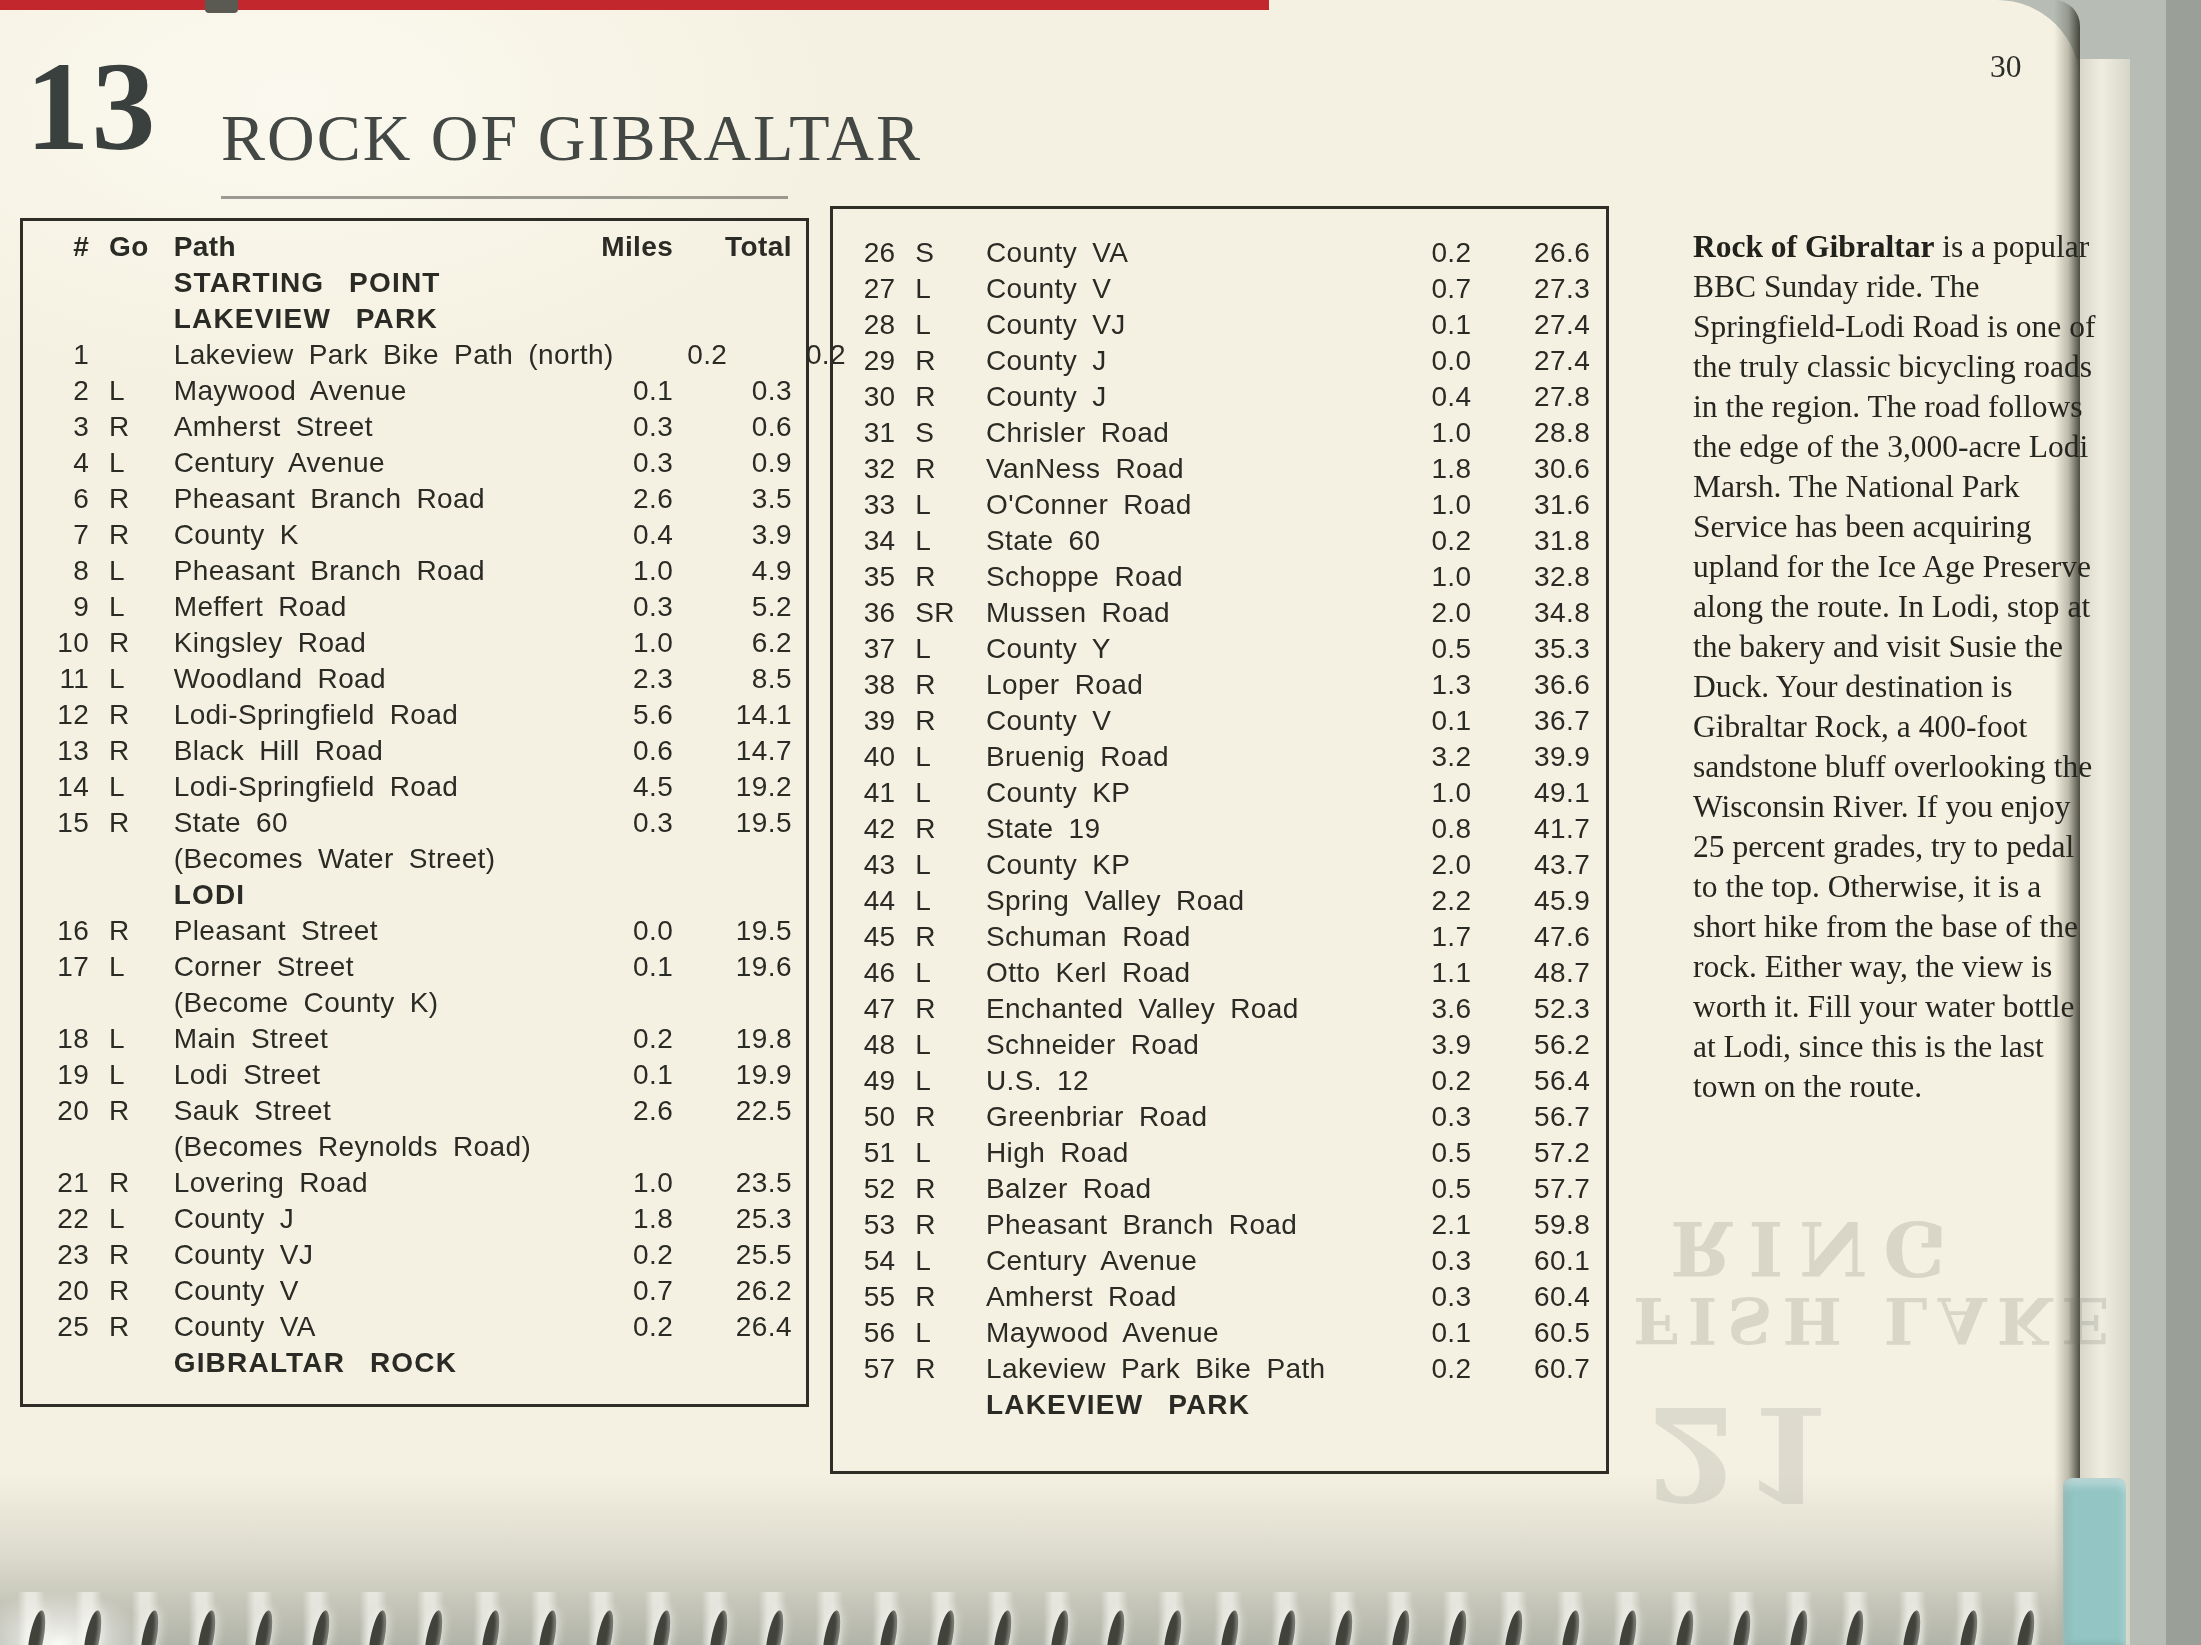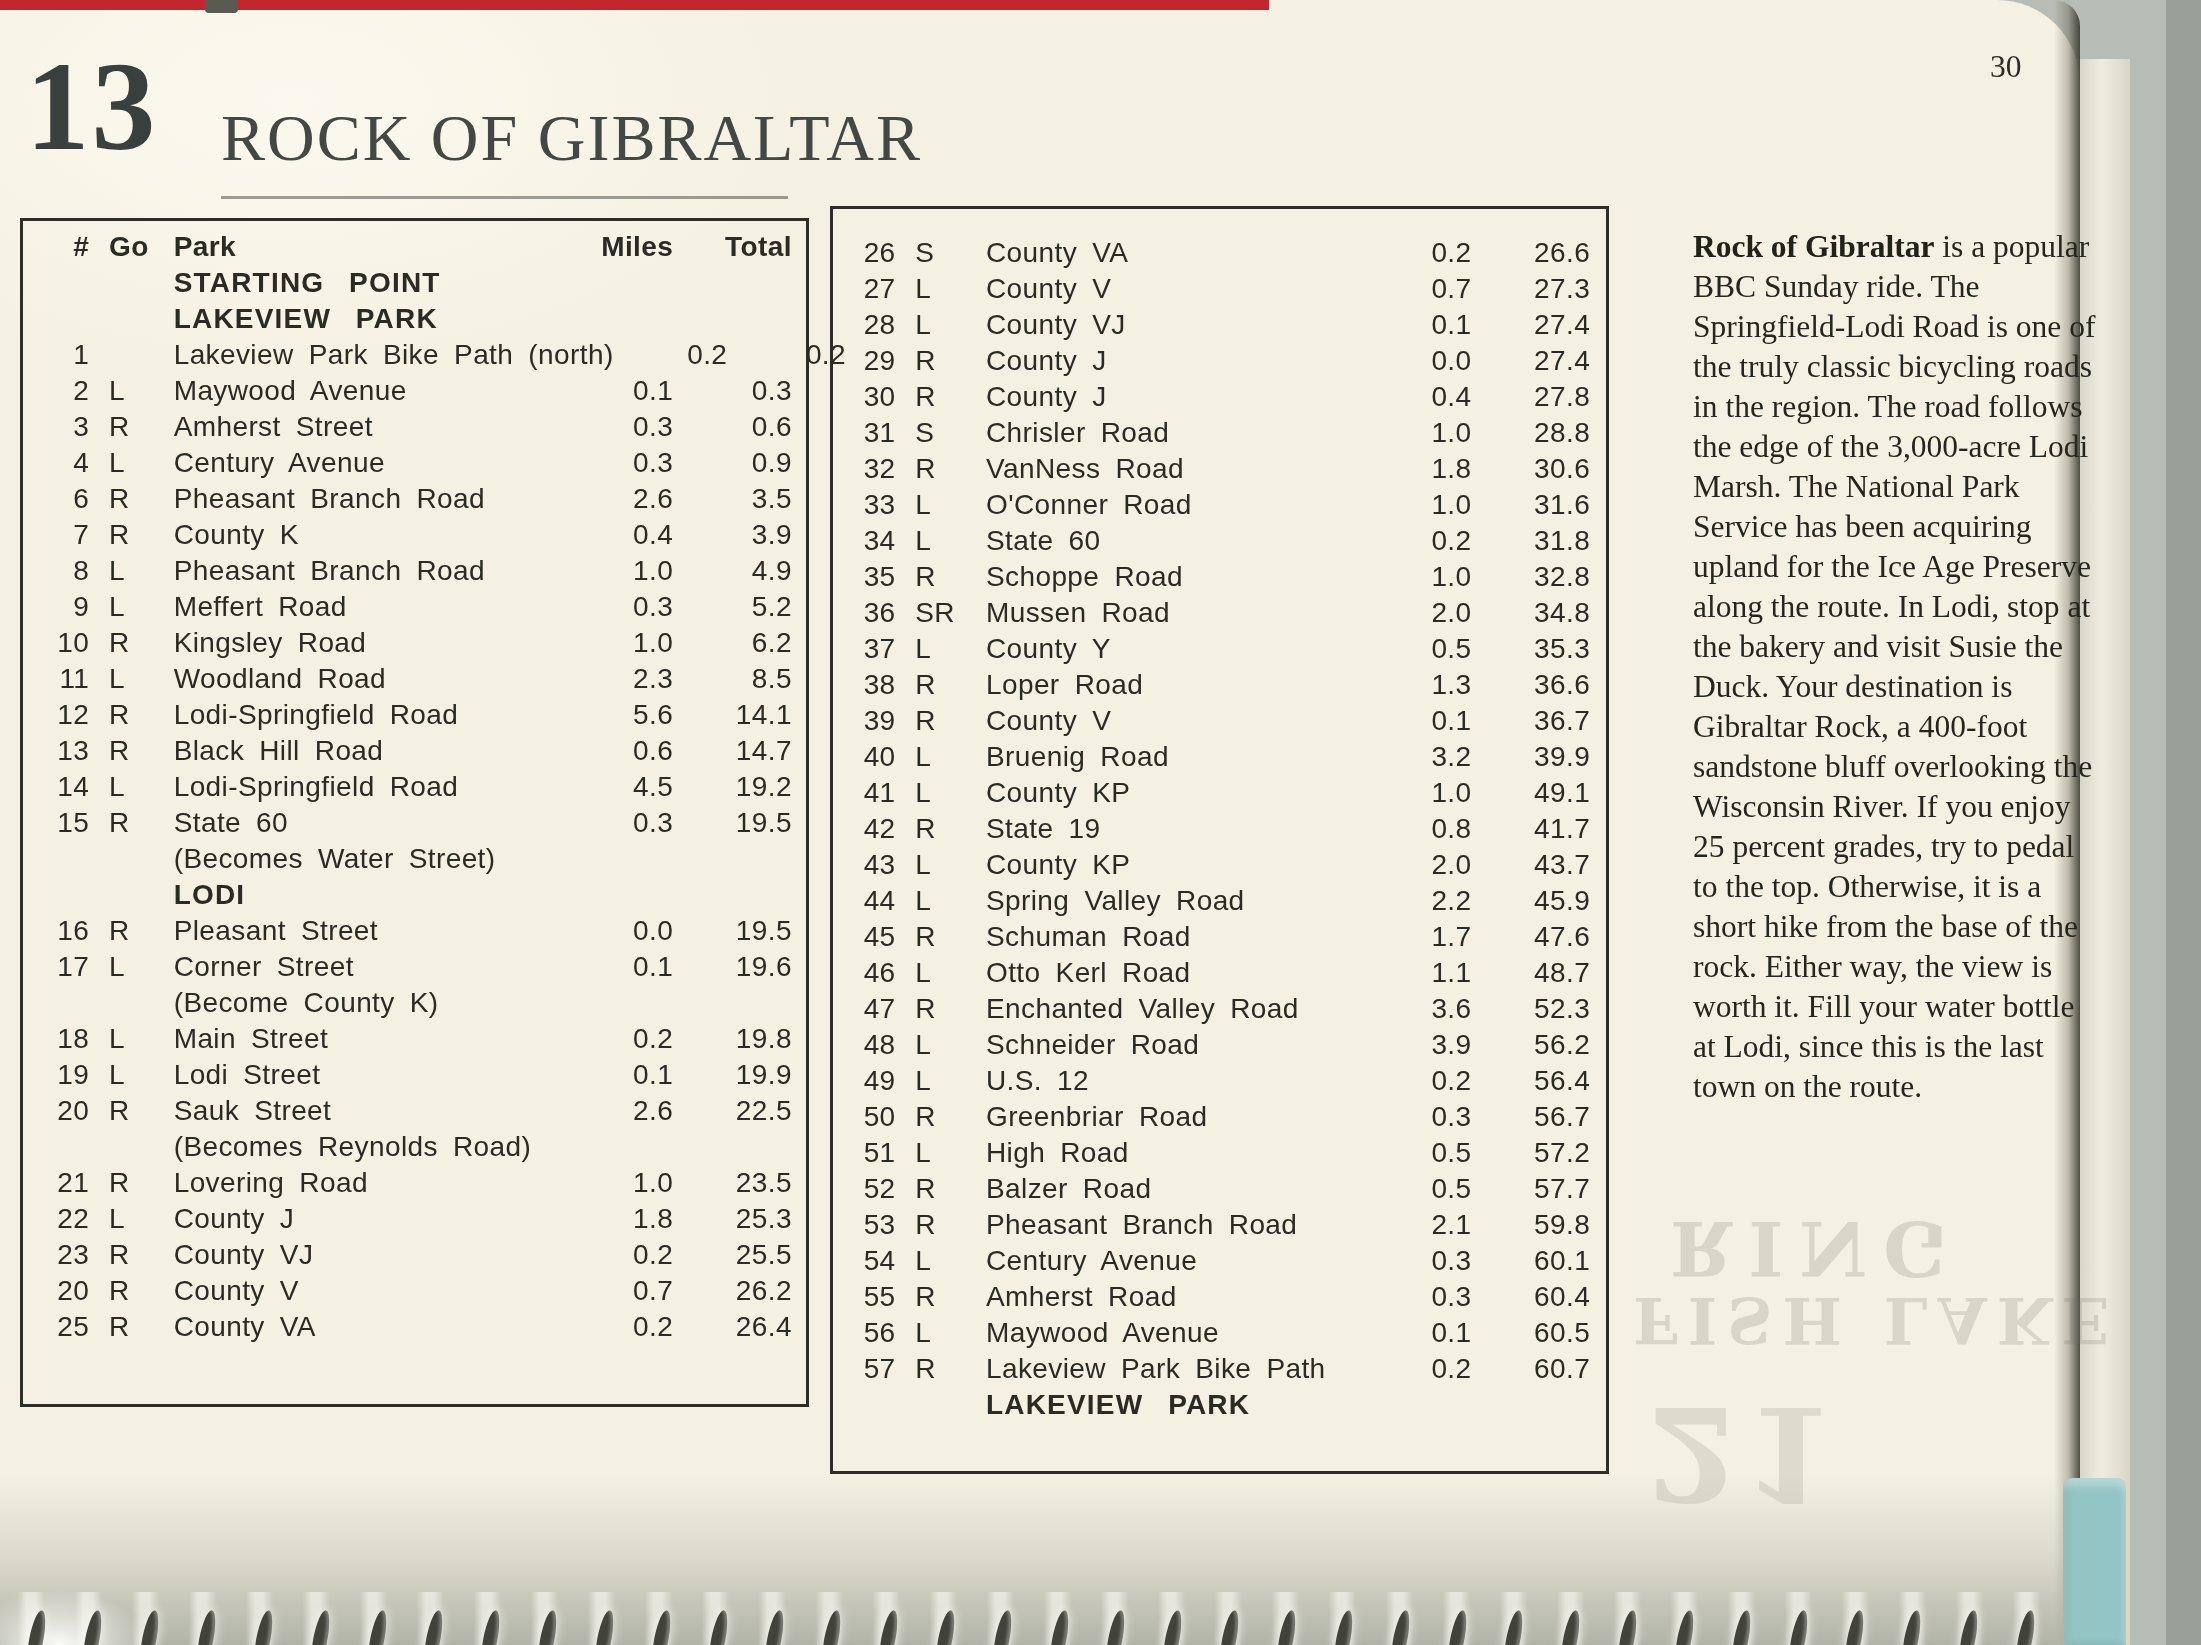--- a/index.html
+++ b/index.html
@@ -122,21 +122,21 @@
   <div class="page-number">30</div>
 
   <div class="ghost ghost-1">RING</div>
   <div class="ghost ghost-2">FISH LAKE</div>
   <div class="ghost ghost-3">21</div>
 
   <div class="cue-table" id="cue-left">
     <div class="cue-row header">
       <span class="c-num">#</span>
       <span class="c-go">Go</span>
-      <span class="c-onto">Park</span>
+      <span class="c-onto">Path</span>
       <span class="c-miles">Miles</span>
       <span class="c-total">Total</span>
     </div>
     <div>
   <div class="cue-row heading">
     <span class="c-num"></span>
     <span class="c-go"></span>
     <span class="c-onto">STARTING POINT</span>
     <span class="c-miles"></span>
     <span class="c-total"></span>
@@ -367,20 +367,27 @@
   </div>
 
   <div class="cue-row turn">
     <span class="c-num">25</span>
     <span class="c-go">R</span>
     <span class="c-onto">County VA</span>
     <span class="c-miles">0.2</span>
     <span class="c-total">26.4</span>
   </div>
 
+  <div class="cue-row heading">
+    <span class="c-num"></span>
+    <span class="c-go"></span>
+    <span class="c-onto">GIBRALTAR ROCK</span>
+    <span class="c-miles"></span>
+    <span class="c-total"></span>
+  </div>
 </div>
   </div>
 
   <div class="cue-table" id="cue-right">
     <div>
   <div class="cue-row turn">
     <span class="c-num">26</span>
     <span class="c-go">S</span>
     <span class="c-onto">County VA</span>
     <span class="c-miles">0.2</span>

